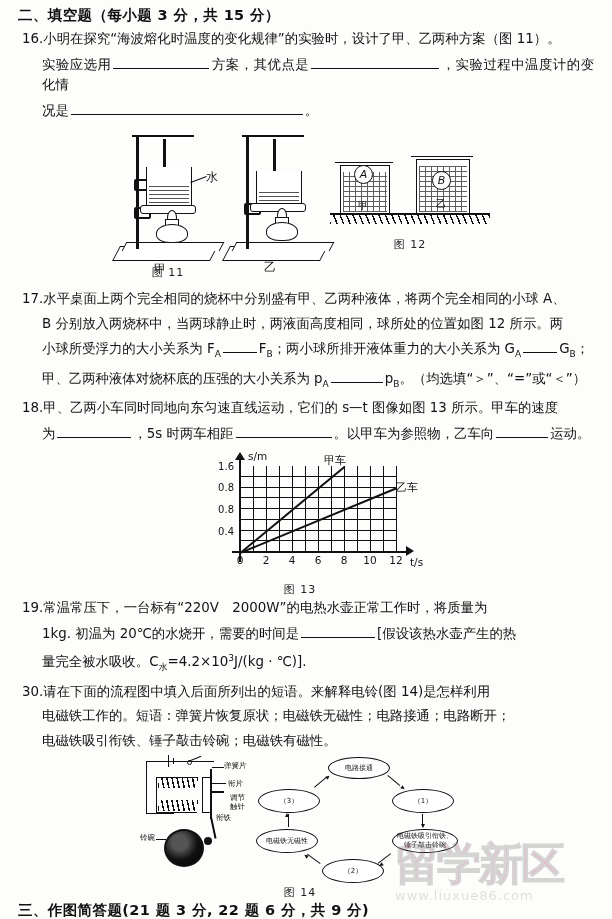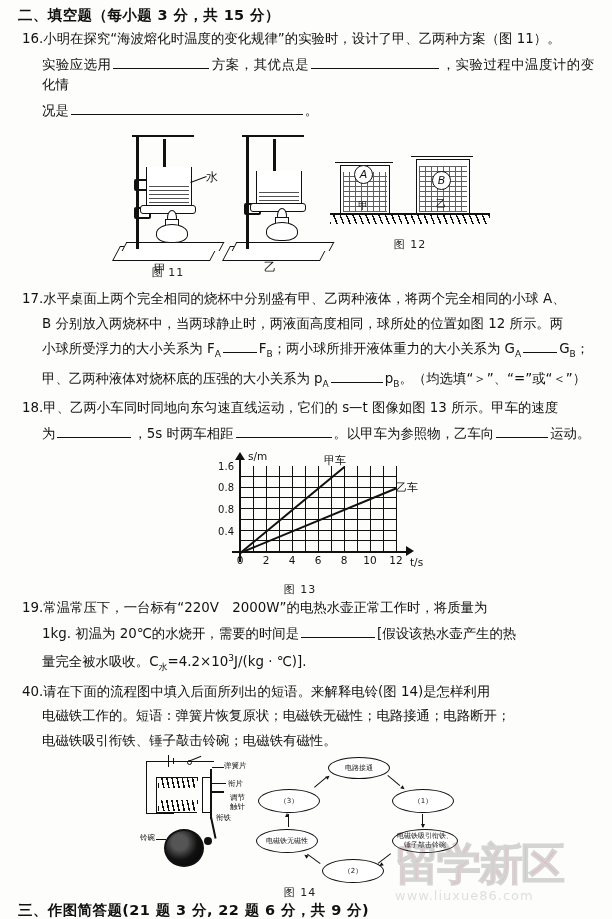--- a/index.html
+++ b/index.html
@@ -259,21 +259,21 @@
     <div class="cap" style="position:absolute;left:250px;top:134px;width:100px;">图 13</div>
   </div>
 
   <div class="q" style="margin-top:-4px;">
     <p><span class="num">19.</span><span>常温常压下，一台标有“220V　2000W”的电热水壶正常工作时，将质量为</span></p>
     <p class="ind"><span>1kg. 初温为 20℃的水烧开，需要的时间是</span><span class="blank b-md"></span><span>[假设该热水壶产生的热</span></p>
     <p class="ind"><span>量完全被水吸收。C</span><sub>水</sub><span>=4.2×10</span><sup>3</sup><span>J/(kg · ℃)].</span></p>
   </div>
 
   <div class="q">
-    <p><span class="num">40.</span><span>请在下面的流程图中填入后面所列出的短语。来解释电铃(图 14)是怎样利用</span></p>
+    <p><span class="num">30.</span><span>请在下面的流程图中填入后面所列出的短语。来解释电铃(图 14)是怎样利用</span></p>
     <p class="ind"><span>电磁铁工作的。短语 : 弹簧片恢复原状；电磁铁无磁性；电路接通；电路断开；</span></p>
     <p class="ind"><span>电磁铁吸引衔铁、锤子敲击铃碗；电磁铁有磁性。</span></p>
   </div>
 
   <div style="position:relative;height:140px;margin-top:2px;">
 
     <div class="bell" style="position:absolute;left:140px;top:0;">
 
       <div class="lead" style="left:6px;top:6px;width:68px;"></div>
       <div class="lead" style="left:6px;top:6px;width:1px;height:52px;background:#111;"></div>

